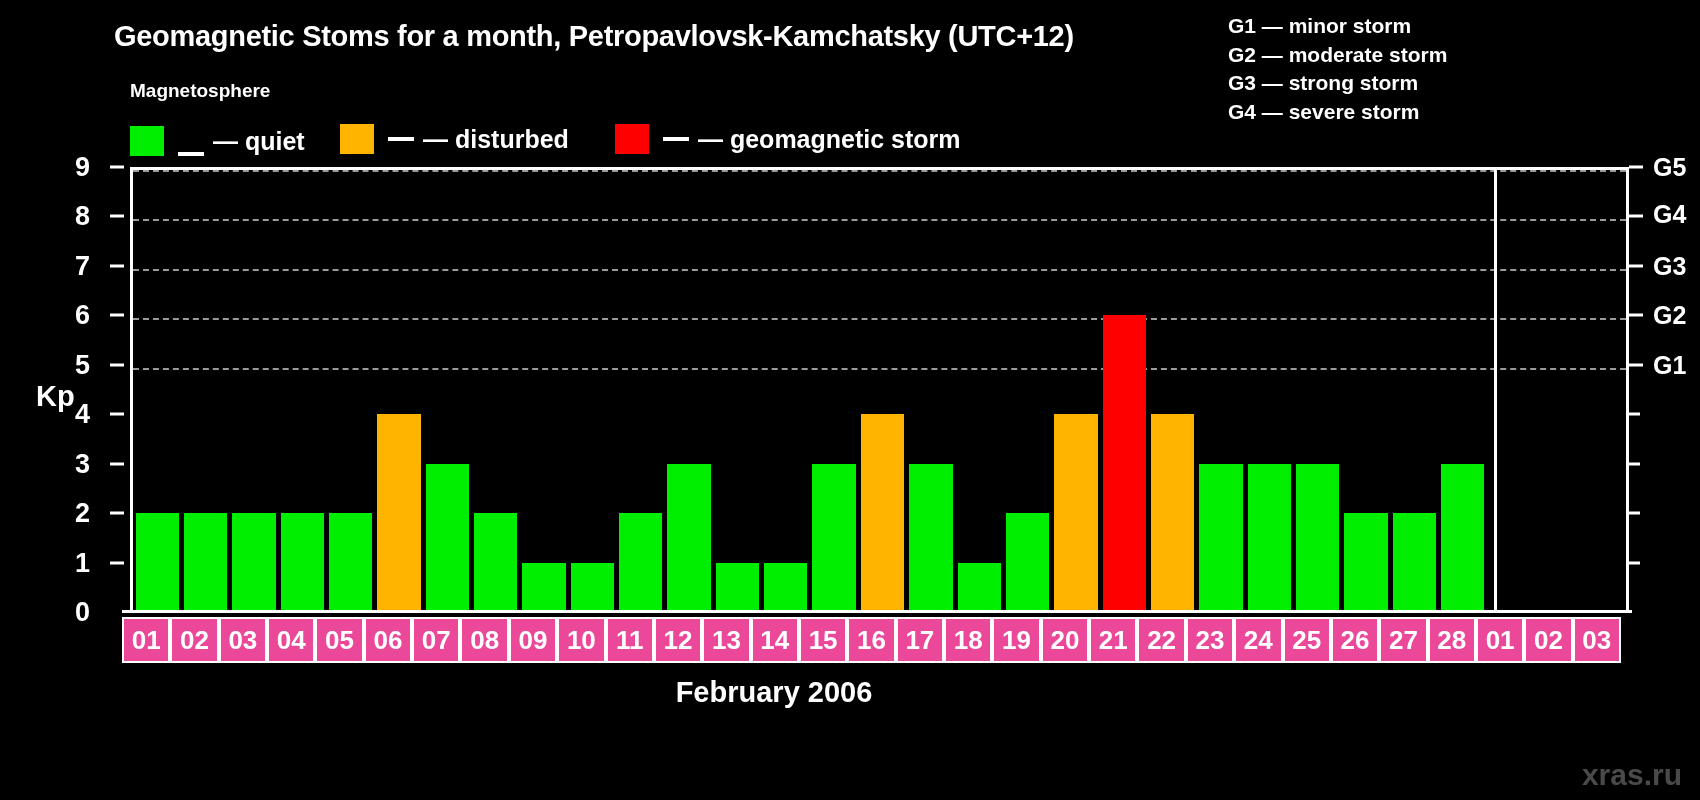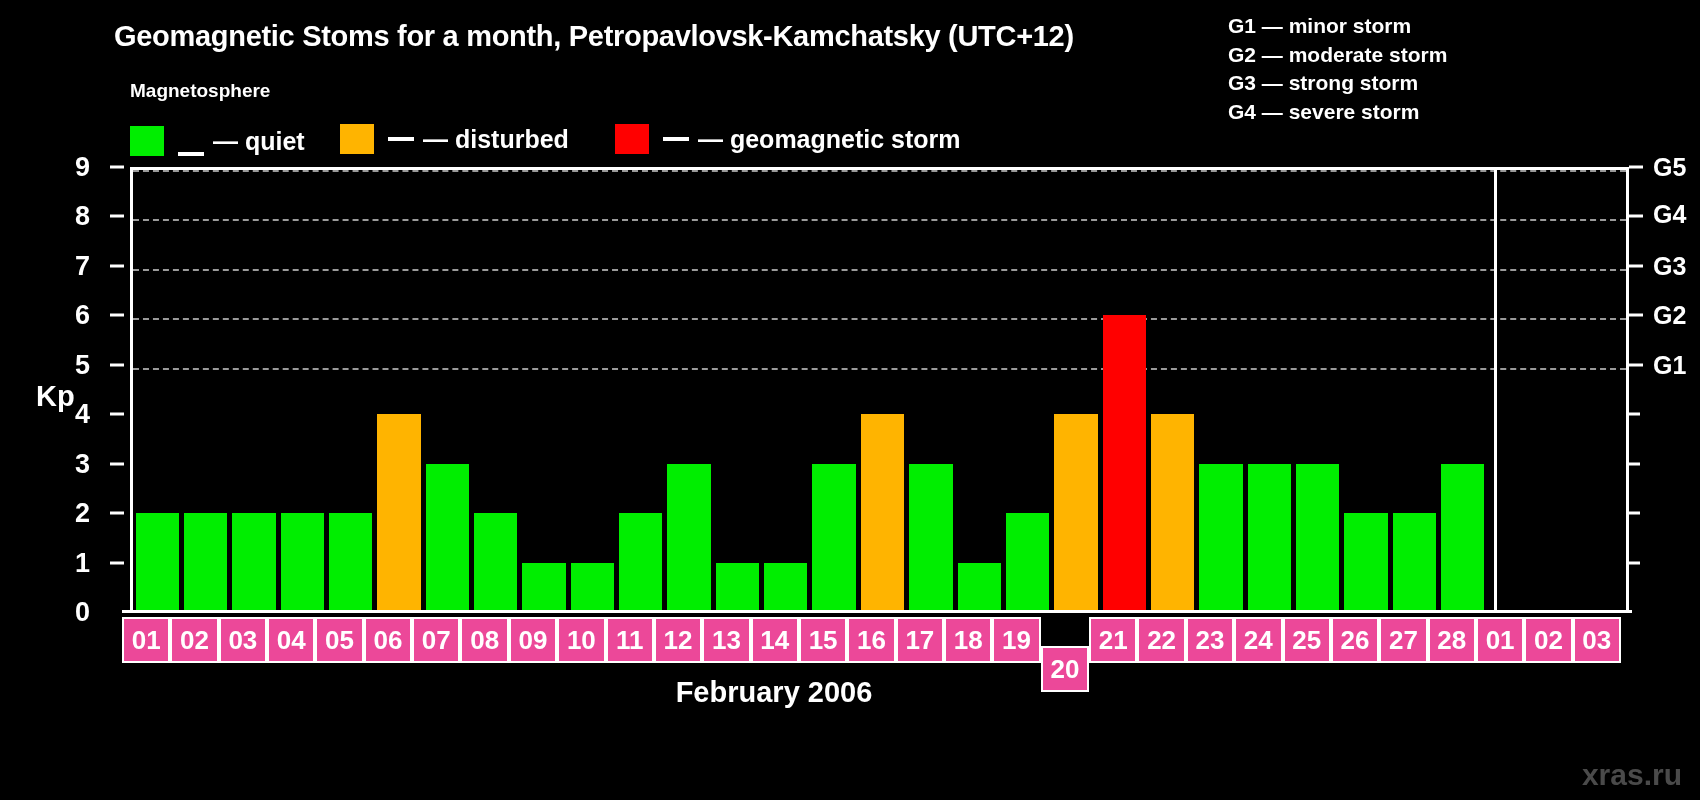--- a/index.html
+++ b/index.html
@@ -181,21 +181,21 @@
     <div class="date-cell" style="left: 435.194px; width: 48.3548px;">10</div>
     <div class="date-cell" style="left: 483.548px; width: 48.3548px;">11</div>
     <div class="date-cell" style="left: 531.903px; width: 48.3548px;">12</div>
     <div class="date-cell" style="left: 580.258px; width: 48.3548px;">13</div>
     <div class="date-cell" style="left: 628.613px; width: 48.3548px;">14</div>
     <div class="date-cell" style="left: 676.968px; width: 48.3548px;">15</div>
     <div class="date-cell" style="left: 725.323px; width: 48.3548px;">16</div>
     <div class="date-cell" style="left: 773.677px; width: 48.3548px;">17</div>
     <div class="date-cell" style="left: 822.032px; width: 48.3548px;">18</div>
     <div class="date-cell" style="left: 870.387px; width: 48.3548px;">19</div>
-    <div class="date-cell" style="left: 918.742px; width: 48.3548px; margin-top: 29px;">20</div>
+    <div class="date-cell" style="left: 918.742px; width: 48.3548px;">20</div>
     <div class="date-cell" style="left: 967.097px; width: 48.3548px;">21</div>
     <div class="date-cell" style="left: 1015.45px; width: 48.3548px;">22</div>
     <div class="date-cell" style="left: 1063.81px; width: 48.3548px;">23</div>
     <div class="date-cell" style="left: 1112.16px; width: 48.3548px;">24</div>
     <div class="date-cell" style="left: 1160.52px; width: 48.3548px;">25</div>
     <div class="date-cell" style="left: 1208.87px; width: 48.3548px;">26</div>
     <div class="date-cell" style="left: 1257.23px; width: 48.3548px;">27</div>
     <div class="date-cell" style="left: 1305.58px; width: 48.3548px;">28</div>
     <div class="date-cell" style="left: 1353.94px; width: 48.3548px;">01</div>
     <div class="date-cell" style="left: 1402.29px; width: 48.3548px;">02</div>

